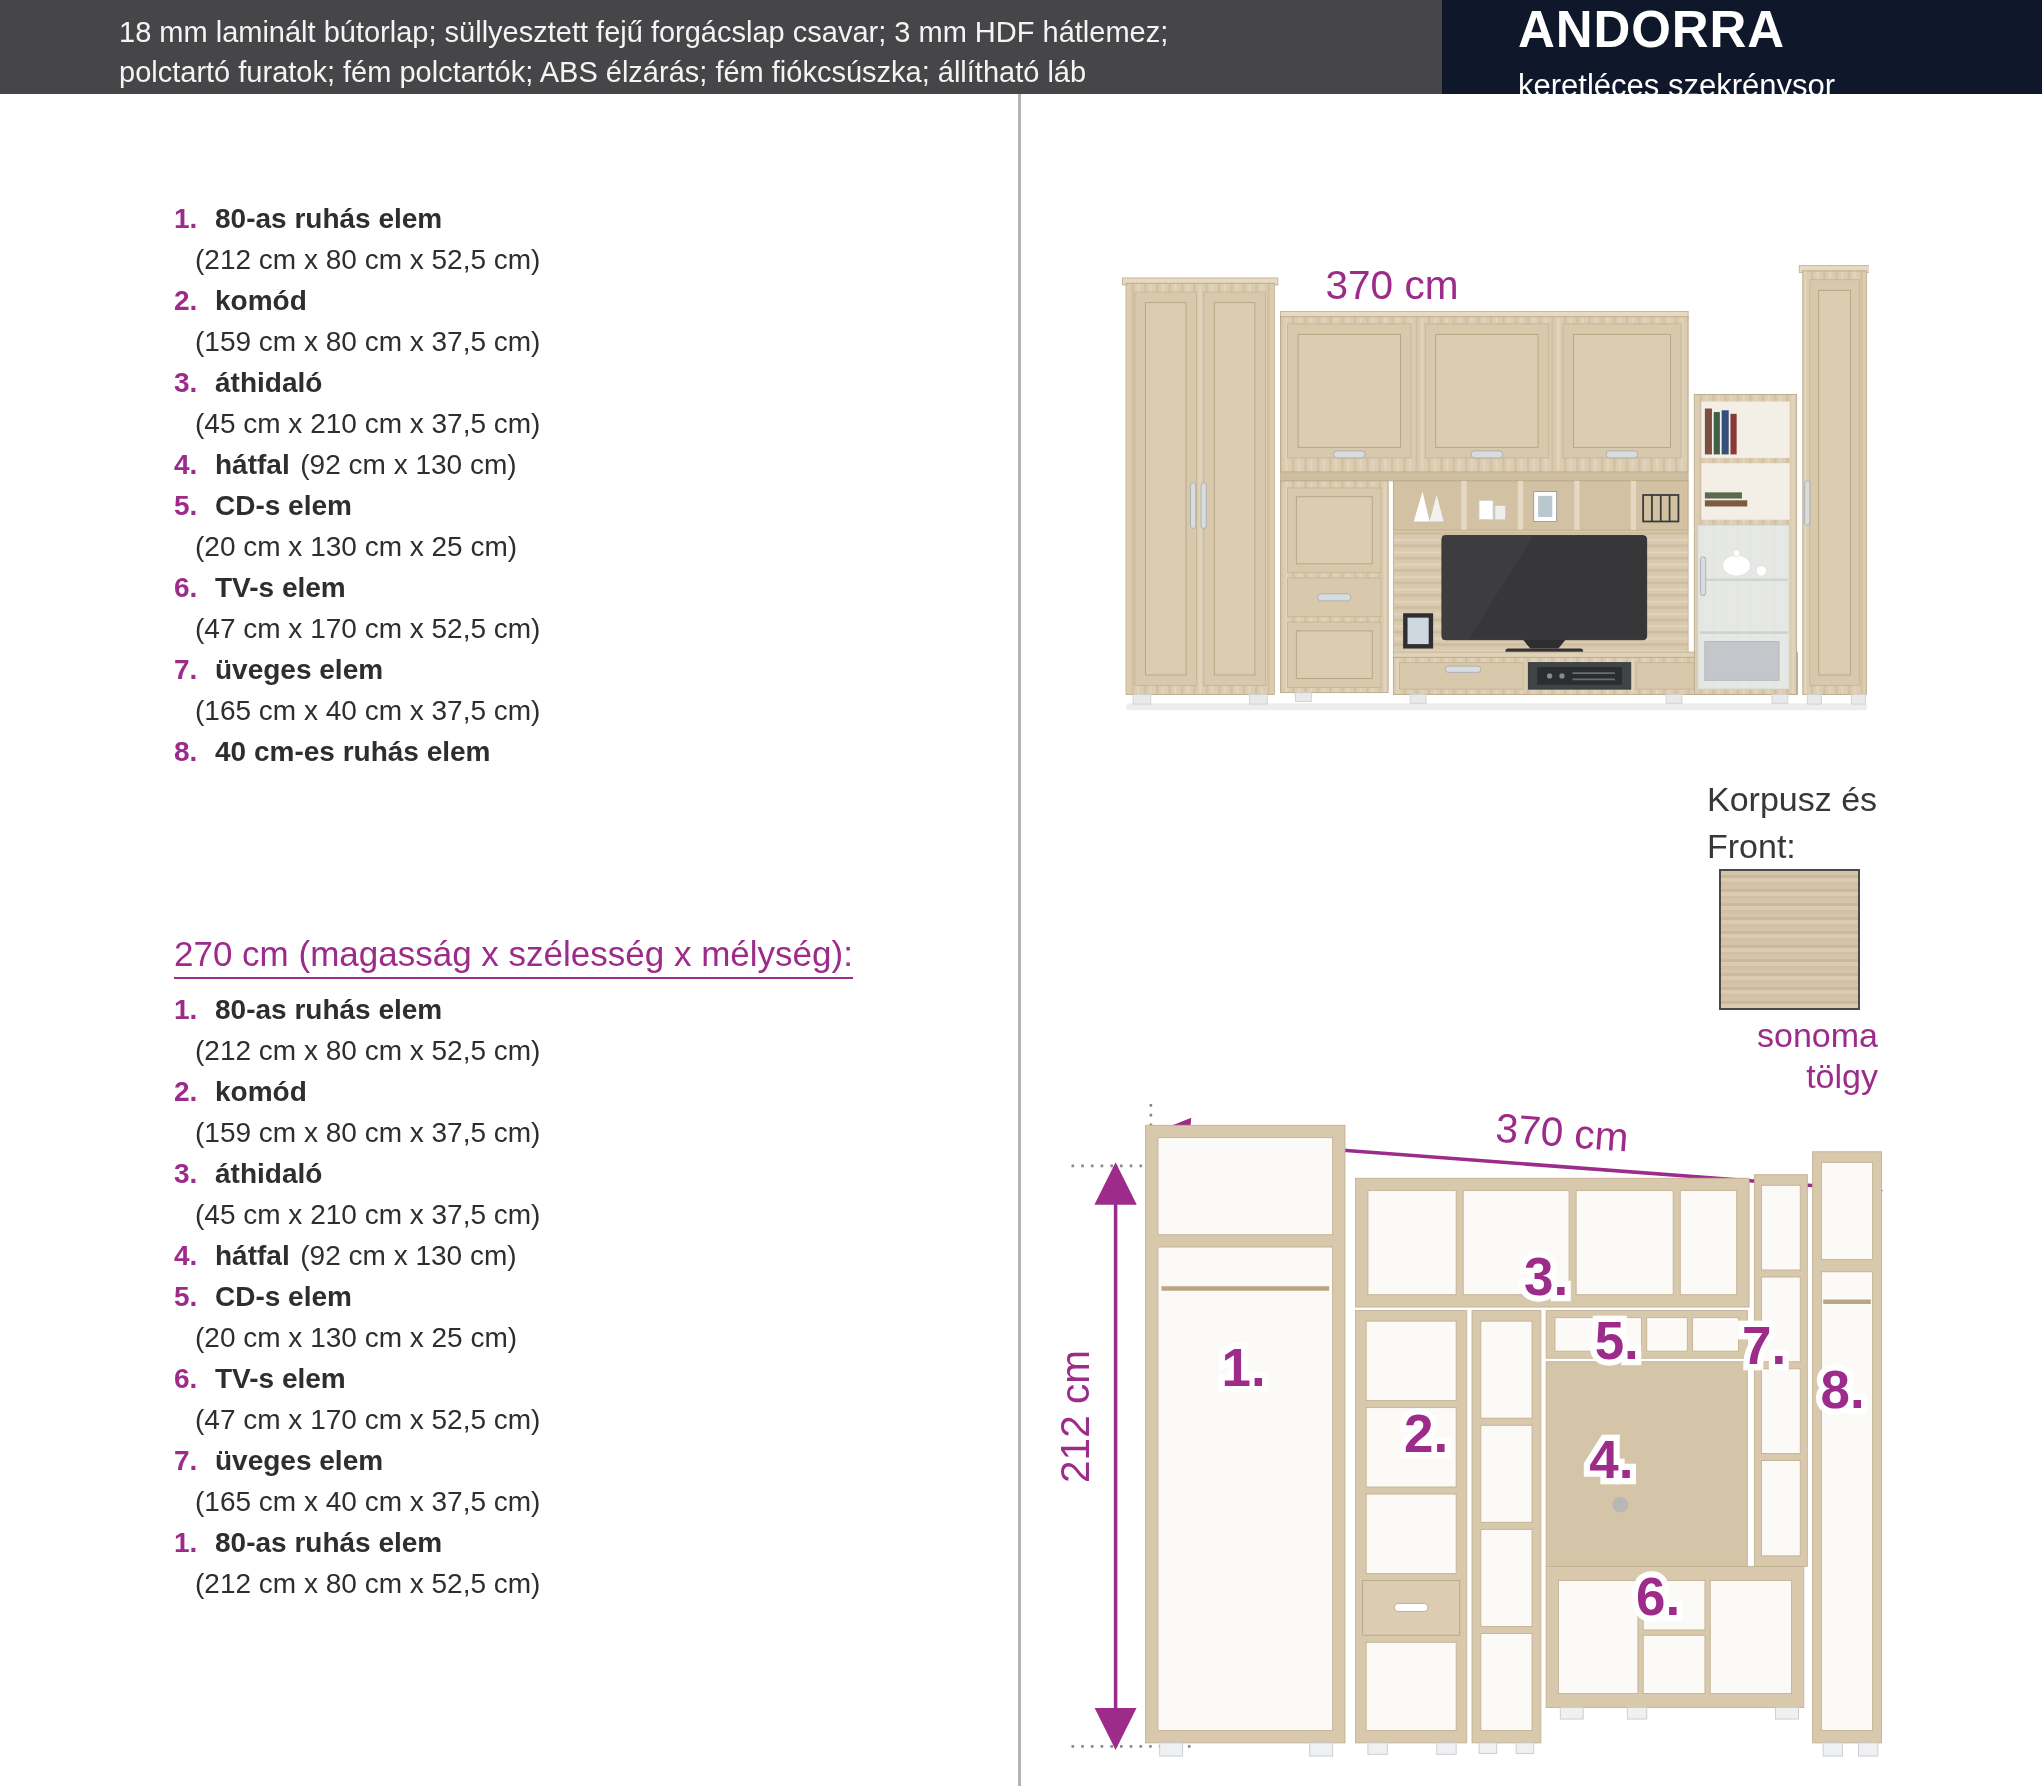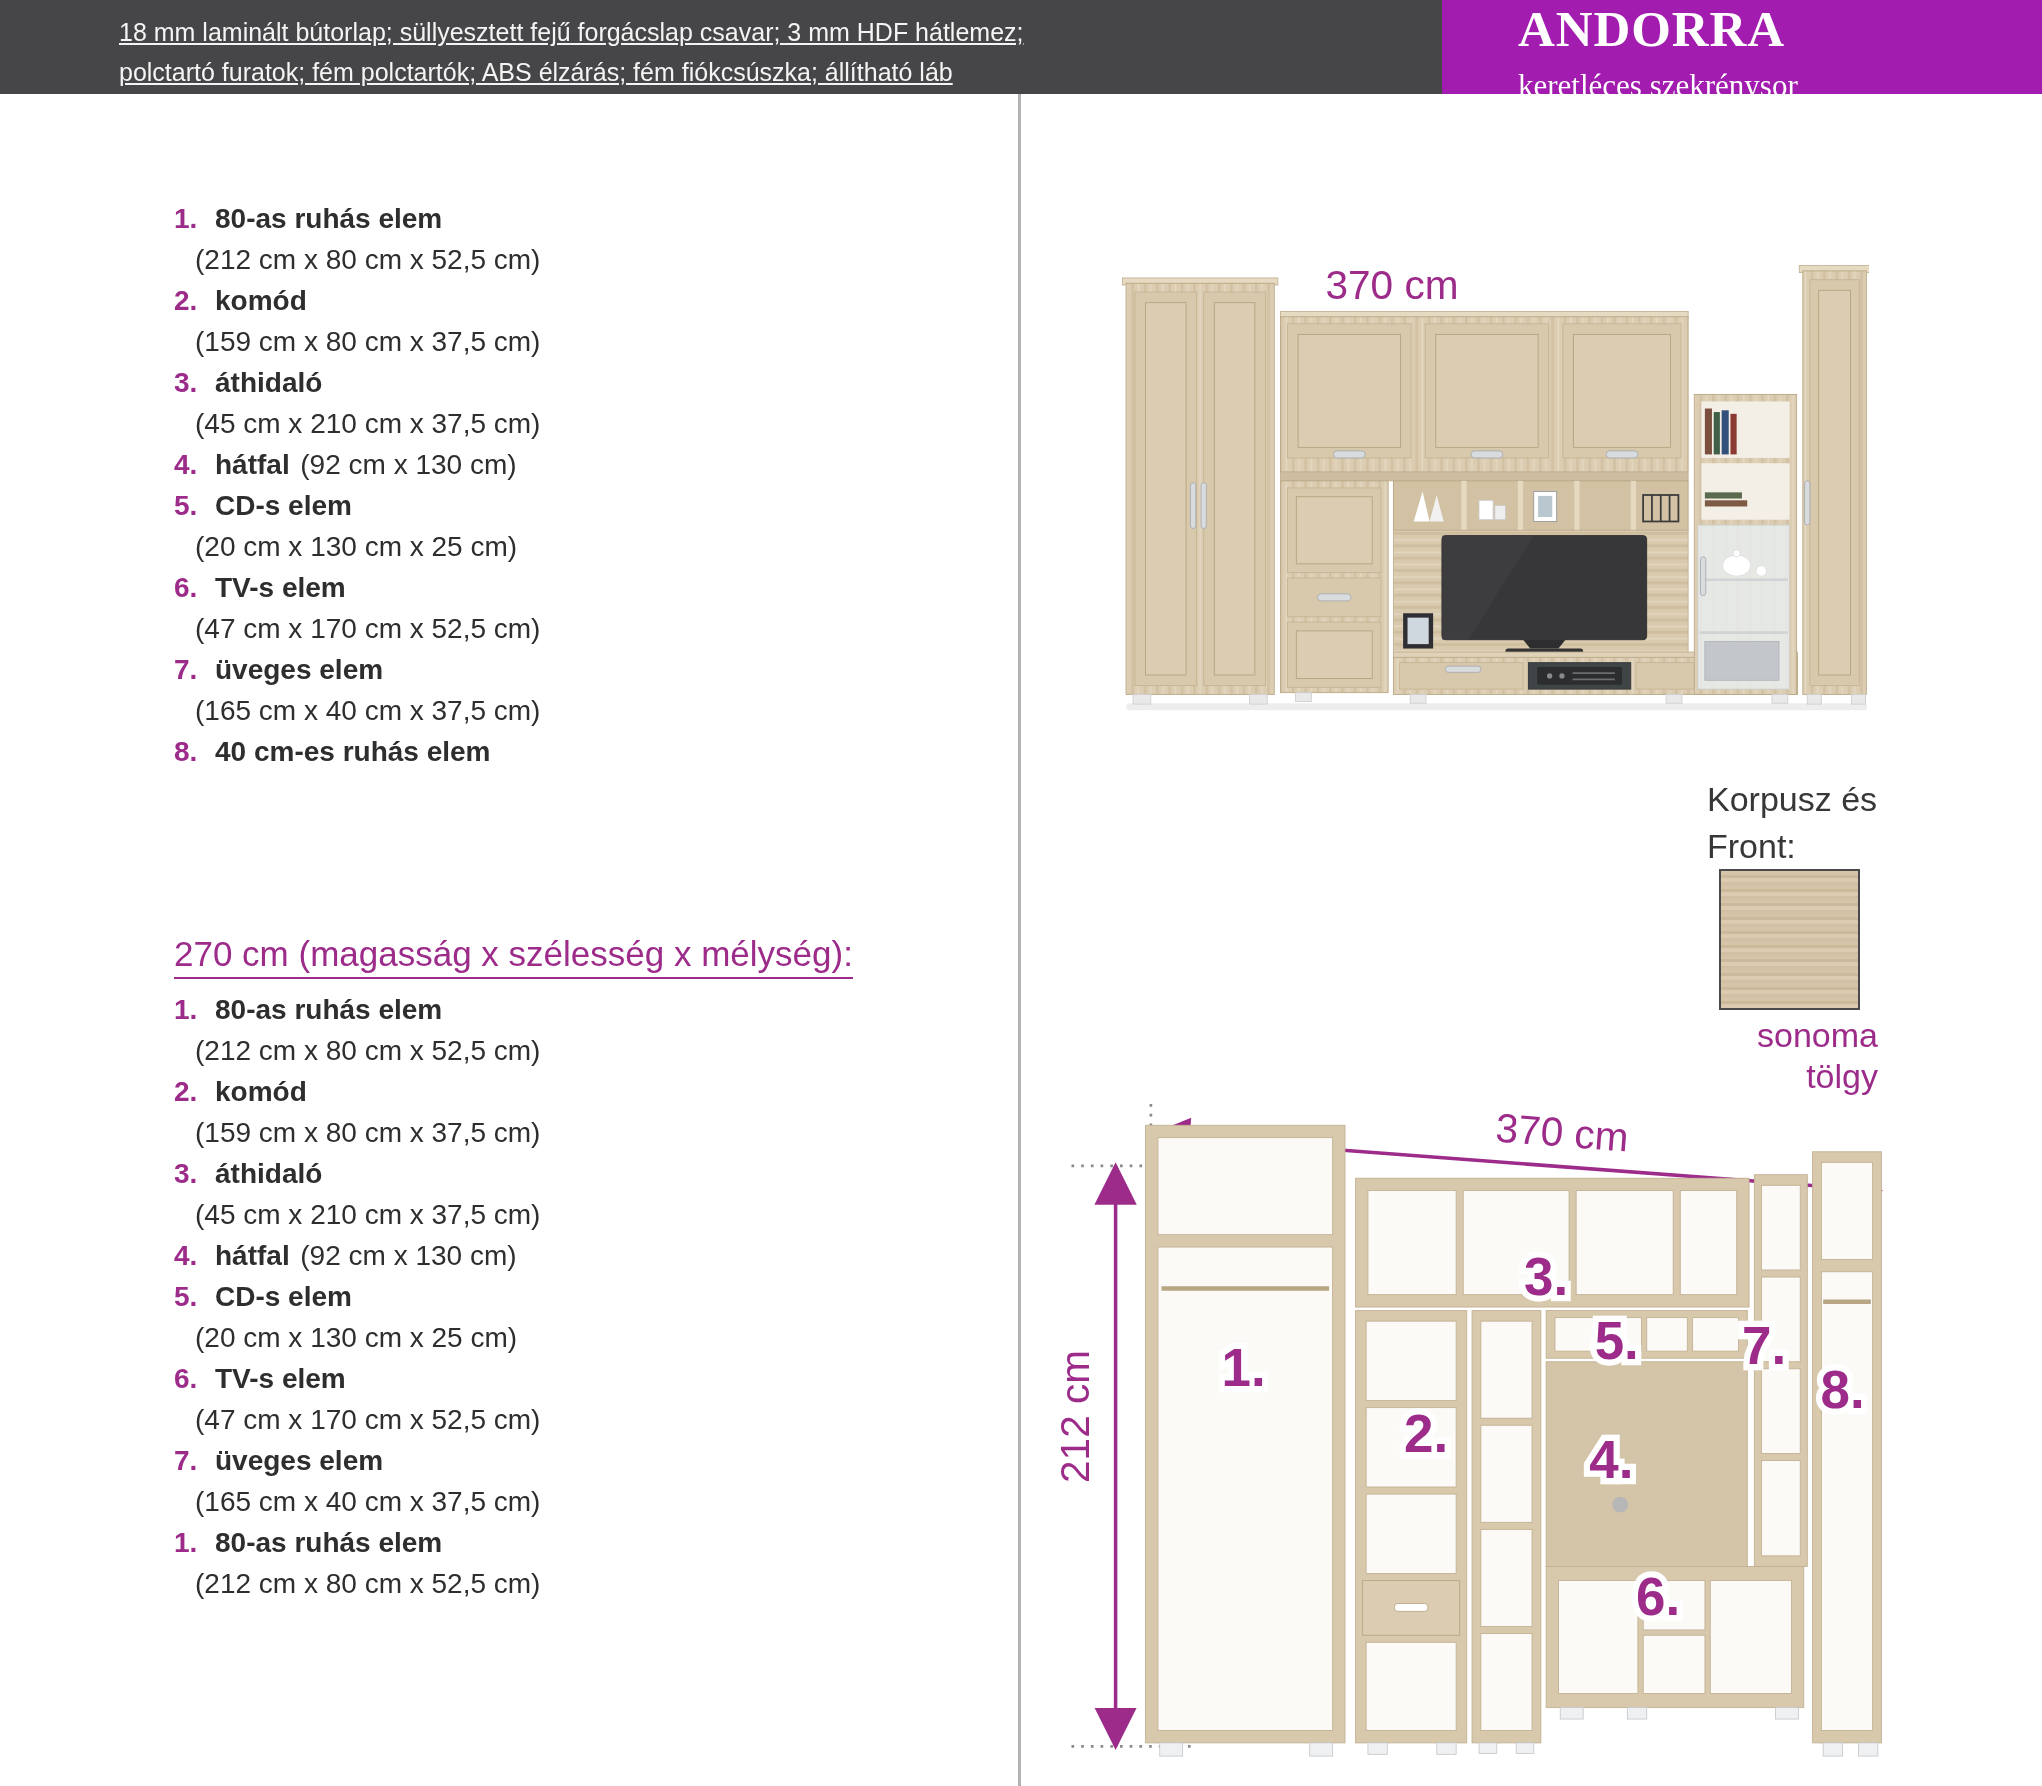--- a/index.html
+++ b/index.html
@@ -2,24 +2,24 @@
 <html style="font-size:14px"><head>
 <meta charset="utf-8">
 <style>
   html,body{margin:0;padding:0;background:#e9e9e9;}
   .page{position:relative;width:2042px;height:1786px;background:#ffffff;
         font-family:"Liberation Sans",sans-serif;overflow:hidden;}
 
   
   .topbar{position:absolute;left:0;top:0;width:1442px;height:94px;background:#464649;
           color:#f4f4f4;box-sizing:border-box;padding:11.5px 0 0 119px;}
-  .topbar .mline{font-size:25px;line-height:40px;white-space:nowrap;text-decoration:underline;}
-
-  .brandbox{position:absolute;left:1442px;top:0;width:600px;height:94px;background:#a21caf;
-            box-sizing:border-box;padding:1.8px 0 0 76px;color:#ffffff;font-family:Liberation Serif, serif;}
+  .topbar .mline{font-size:29px;line-height:40px;white-space:nowrap;}
+
+  .brandbox{position:absolute;left:1442px;top:0;width:600px;height:94px;background:#0f172a;
+            box-sizing:border-box;padding:1.8px 0 0 76px;color:#ffffff;}
   .brand-name{font-size:51px;font-weight:700;line-height:55px;letter-spacing:0.9px;}
   .brand-sub{font-size:31px;line-height:34px;margin-top:12px;}
 
   
   .divider{position:absolute;left:1018px;top:94px;width:2.6px;height:1693px;background:#b3b3b3;}
 
   
   .list-block{position:absolute;left:174px;width:794px;color:#303030;}
   .list-block.first{top:187px;}
   .list-block.second{top:933px;}

